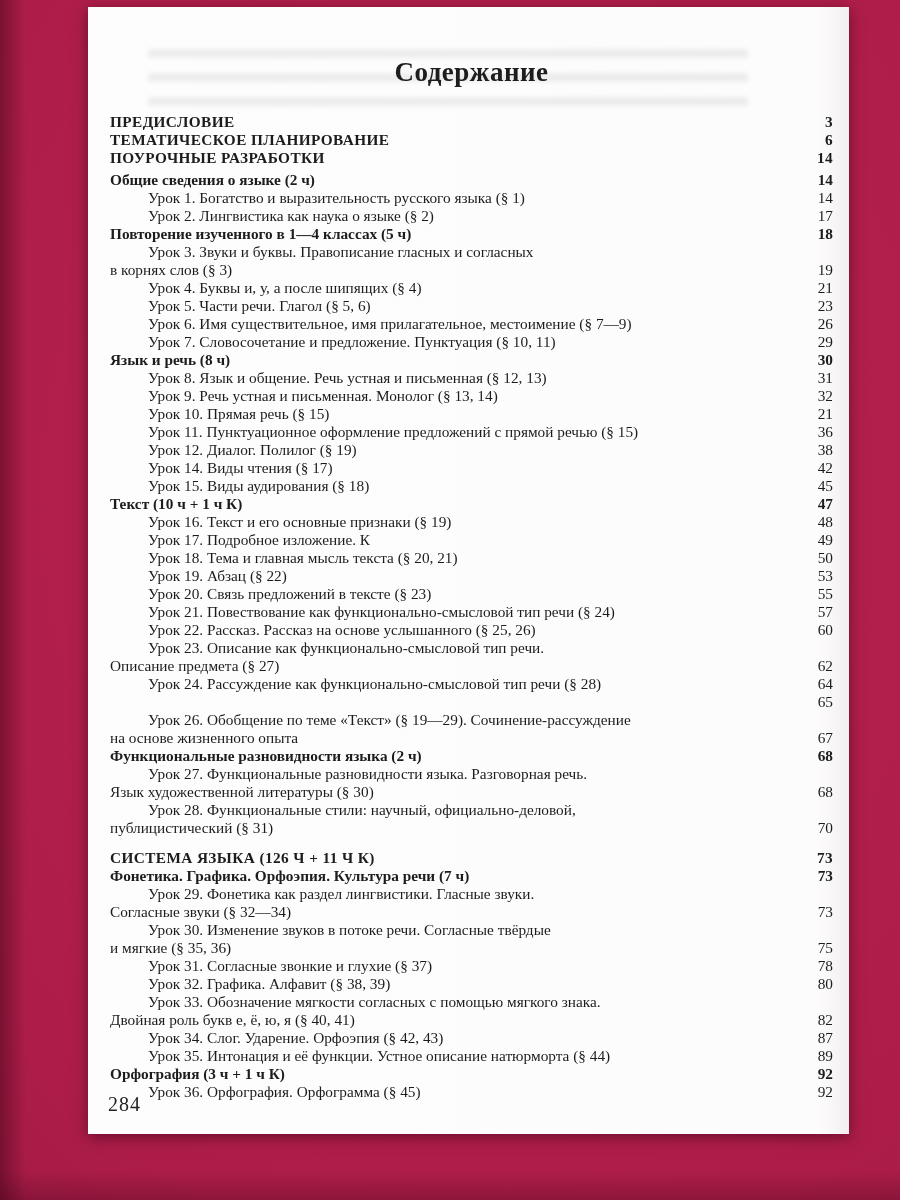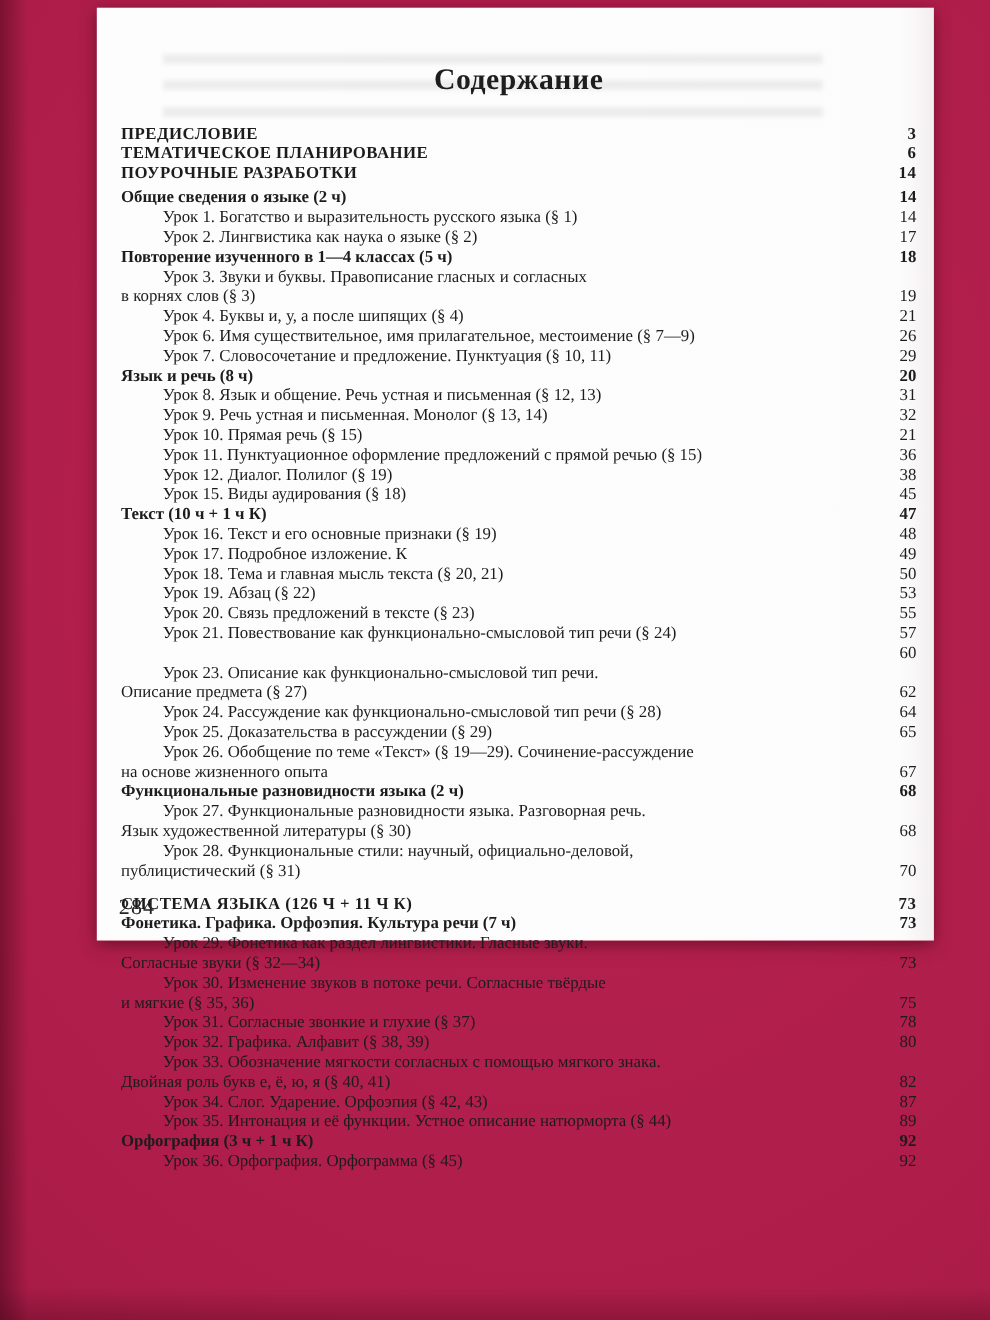--- a/index.html
+++ b/index.html
@@ -17,21 +17,21 @@
   .stage::before {
     content: "";
     position: absolute; inset: 0;
     background: linear-gradient(90deg, rgba(45,0,14,0.40) 0px, rgba(45,0,14,0) 26px),
                 linear-gradient(0deg, rgba(45,0,14,0.25) 0px, rgba(45,0,14,0) 30px);
     pointer-events: none;
   }
   .page {
     position: absolute;
     left: 88px; top: 7px;
-    width: 761px; height: 848px;
+    width: 761px; height: 1127px;
     background: linear-gradient(90deg, #fefdfd 0%, #fdfcfc 96%, #f3eff0 100%);
     box-shadow: 0 3px 14px rgba(50, 0, 18, 0.55);
   }
   .bleed {
     position: absolute;
     left: 60px; top: 42px; width: 600px; height: 66px;
     opacity: 0.35;
     filter: blur(2px);
     background: repeating-linear-gradient(180deg,
       rgba(125,125,132,0.35) 0 9px,
@@ -156,37 +156,44 @@
           </div>
           <div>
             <div class="row">
               <span class="txt ind1">Урок 4. Буквы и, у, а после шипящих (§ 4)</span>
               <span class="leader"></span>
               <span class="pg">21</span>
             </div>
           </div>
           <div>
             <div class="row">
+              <span class="txt ind1">Урок 5. Части речи. Глагол (§ 5, 6)</span>
+              <span class="leader"></span>
+              <span class="pg">23</span>
+            </div>
+          </div>
+          <div>
+            <div class="row">
               <span class="txt ind1">Урок 6. Имя существительное, имя прилагательное, местоимение (§ 7—9)</span>
               <span class="leader"></span>
               <span class="pg">26</span>
             </div>
           </div>
           <div>
             <div class="row">
               <span class="txt ind1">Урок 7. Словосочетание и предложение. Пунктуация (§ 10, 11)</span>
               <span class="leader"></span>
               <span class="pg">29</span>
             </div>
           </div>
           <div>
             <div class="row bold">
               <span class="txt ind0">Язык и речь (8 ч)</span>
               <span class="leader"></span>
-              <span class="pg">20</span>
+              <span class="pg">30</span>
             </div>
           </div>
           <div>
             <div class="row">
               <span class="txt ind1">Урок 8. Язык и общение. Речь устная и письменная (§ 12, 13)</span>
               <span class="leader"></span>
               <span class="pg">31</span>
             </div>
           </div>
           <div>
@@ -212,20 +219,27 @@
           </div>
           <div>
             <div class="row">
               <span class="txt ind1">Урок 12. Диалог. Полилог (§ 19)</span>
               <span class="leader"></span>
               <span class="pg">38</span>
             </div>
           </div>
           <div>
             <div class="row">
+              <span class="txt ind1">Урок 14. Виды чтения (§ 17)</span>
+              <span class="leader"></span>
+              <span class="pg">42</span>
+            </div>
+          </div>
+          <div>
+            <div class="row">
               <span class="txt ind1">Урок 15. Виды аудирования (§ 18)</span>
               <span class="leader"></span>
               <span class="pg">45</span>
             </div>
           </div>
           <div>
             <div class="row bold">
               <span class="txt ind0">Текст (10 ч + 1 ч К)</span>
               <span class="leader"></span>
               <span class="pg">47</span>
@@ -268,20 +282,21 @@
           </div>
           <div>
             <div class="row">
               <span class="txt ind1">Урок 21. Повествование как функционально-смысловой тип речи (§ 24)</span>
               <span class="leader"></span>
               <span class="pg">57</span>
             </div>
           </div>
           <div>
             <div class="row">
+              <span class="txt ind1">Урок 22. Рассказ. Рассказ на основе услышанного (§ 25, 26)</span>
               <span class="leader"></span>
               <span class="pg">60</span>
             </div>
           </div>
           <div>
             <div class="row">
               <span class="txt ind1">Урок 23. Описание как функционально-смысловой тип речи.</span>
             </div>
             <div class="row">
               <span class="txt ind0">Описание предмета (§ 27)</span>
@@ -291,21 +306,20 @@
           </div>
           <div>
             <div class="row">
               <span class="txt ind1">Урок 24. Рассуждение как функционально-смысловой тип речи (§ 28)</span>
               <span class="leader"></span>
               <span class="pg">64</span>
             </div>
           </div>
           <div>
             <div class="row">
-              <span class="txt ind1">Урок 25. Доказательства в рассуждении (§ 29)</span>
               <span class="leader"></span>
               <span class="pg">65</span>
             </div>
           </div>
           <div>
             <div class="row">
               <span class="txt ind1">Урок 26. Обобщение по теме «Текст» (§ 19—29). Сочинение-рассуждение</span>
             </div>
             <div class="row">
               <span class="txt ind0">на основе жизненного опыта</span>

